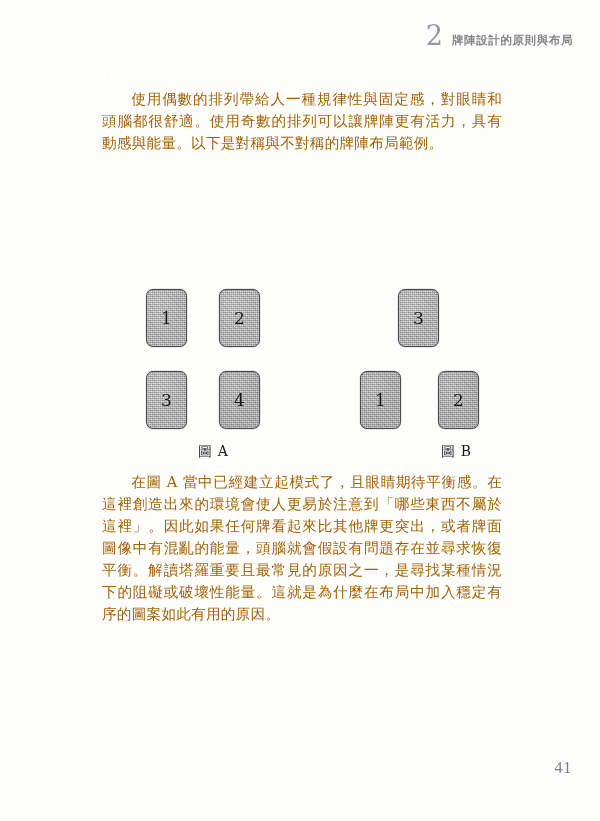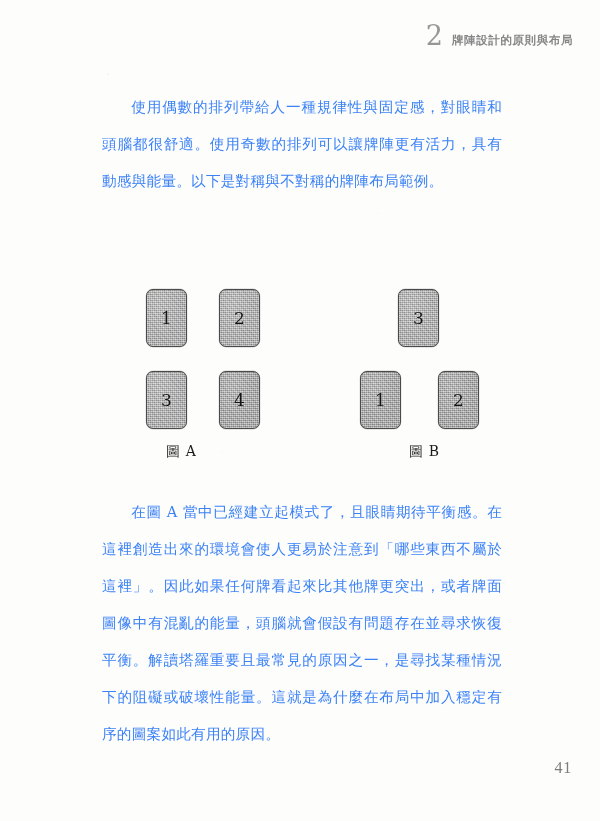--- a/index.html
+++ b/index.html
@@ -78,26 +78,26 @@
     font-weight: 700;
     color: #141414;
     letter-spacing: .5px;
     margin: 0 0 20px 0;
   }
 
   p.body-text {
     margin: 0 0 0 0;
     font-family: "DejaVu Serif", "Liberation Serif", serif;
     font-size: 14.6px;
-    line-height: 37px;
+    line-height: 22px;
     letter-spacing: .25px;
     text-align: justify;
     text-justify: inter-character;
     text-indent: 2em;
-    color: #3b82f6;
+    color: #a16207;
   }
 
   .para-gap-small { height: 11px; }
 
   
   .figures {
     position: absolute;
     left: 102px;
     top: 283px;
     width: 400px;
@@ -155,29 +155,30 @@
   .fb-2 { left: 92px;  top: 88px; }
 
   .figure-caption {
     position: absolute;
     top: 160px;
     font-family: "DejaVu Serif", "Liberation Serif", serif;
     font-size: 14px;
     letter-spacing: .6px;
     color: #1b1b1b;
     white-space: nowrap;
+    margin-left: 32px;
   }
   .figure-a .figure-caption { left: 42px;  }
   .figure-b .figure-caption { left: 63px;  }
 
   
   .content-lower {
     position: absolute;
     left: 102px;
-    top: 493px;
+    top: 471px;
     width: 400px;
   }
 
   
   .folio {
     position: absolute;
     right: 28px;
     bottom: 44px;
     font-family: Liberation Serif, serif;
     font-size: 16px;

